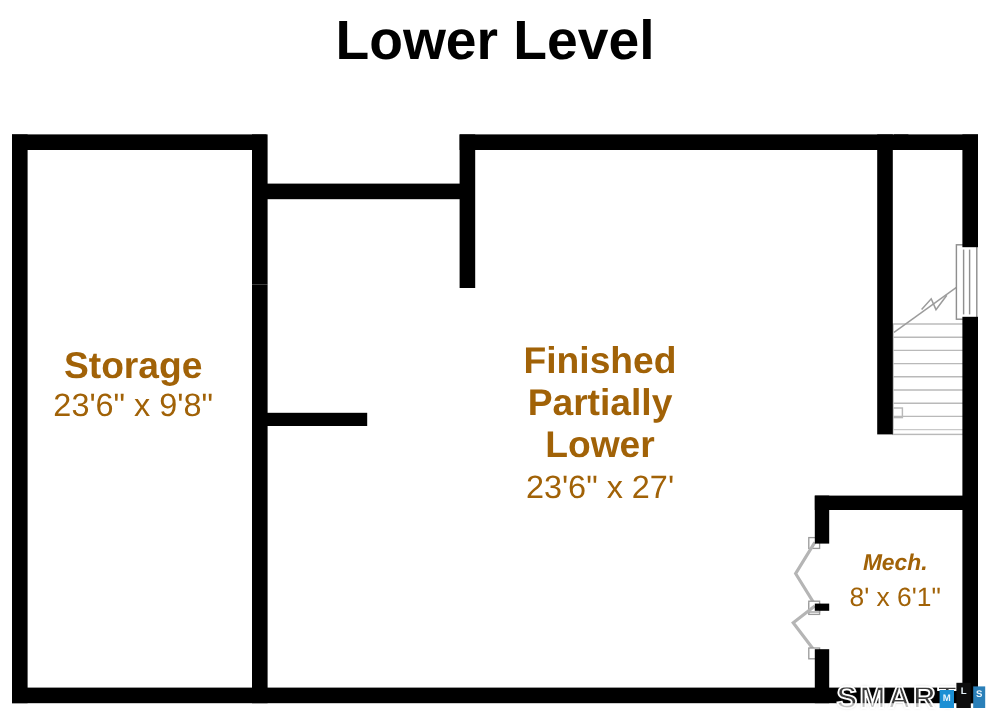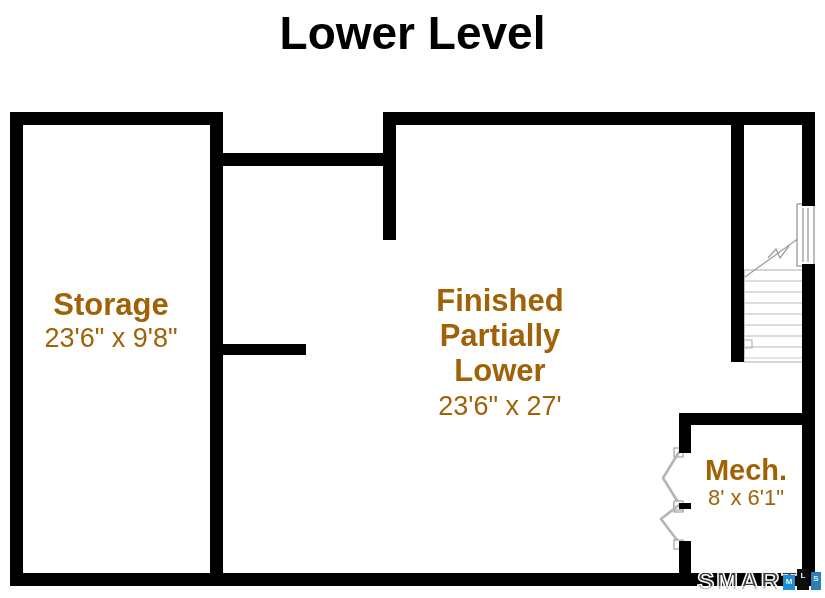--- a/index.html
+++ b/index.html
@@ -73,21 +73,21 @@
   }
   #label-partially-finished .room-name { font-size: 31px; line-height: 35px; }
   #label-partially-finished .room-dims { font-size: 27px; line-height: 33px; margin-top: 2px; }
 
   
   #label-mech {
     left: 676px;
     top: 455px;
     width: 140px;
   }
-  #label-mech .room-name { font-size: 29px; line-height: 30px; }
+  #label-mech .room-name { font-size: 19px; line-height: 30px; font-style: italic; }
   #label-mech .room-dims { font-size: 22px; line-height: 26px; }
 
   
   #watermark {
     position: absolute;
     left: 697px;
     top: 561px;
     width: 124px;
     height: 36px;
   }

